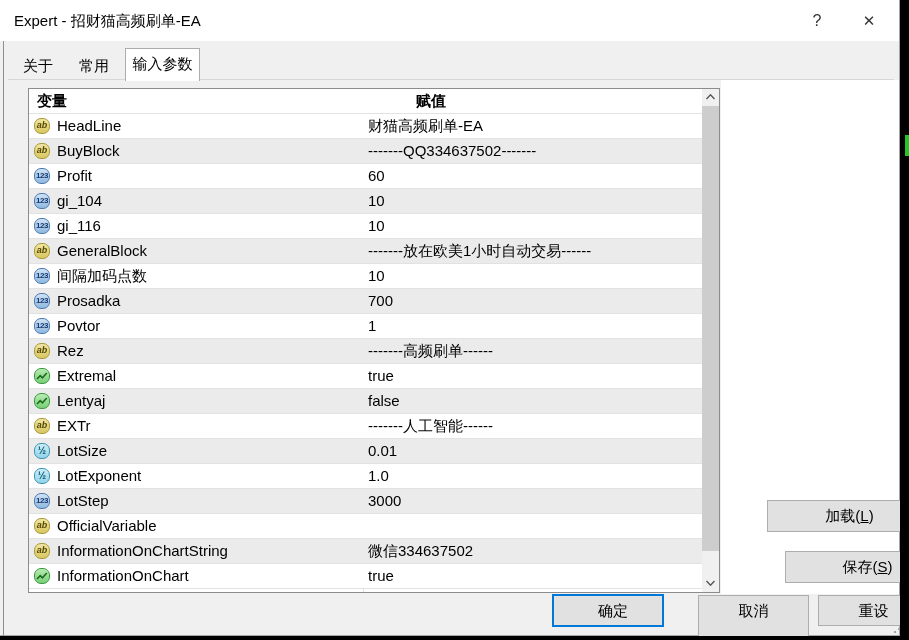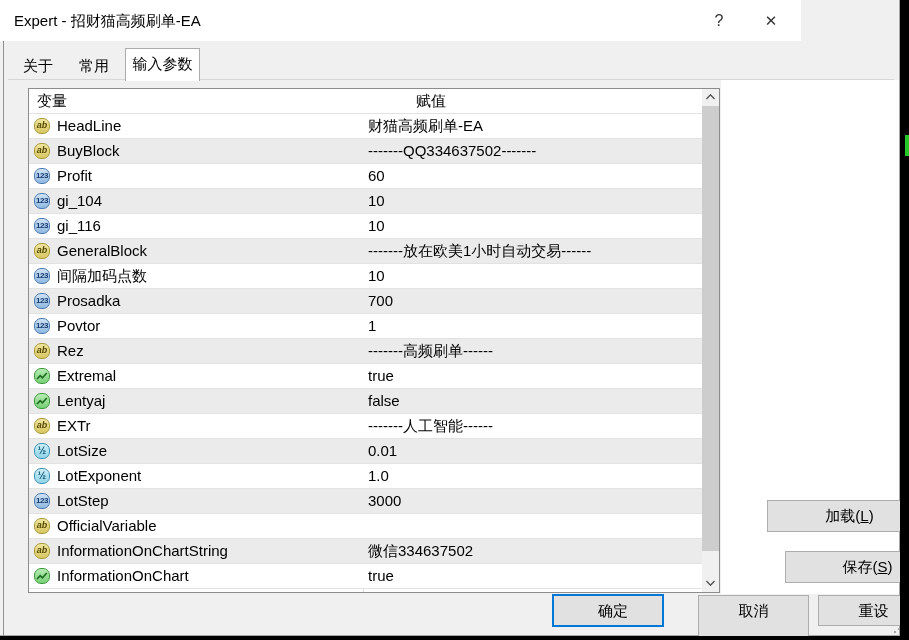--- a/index.html
+++ b/index.html
@@ -7,42 +7,42 @@
     width:909px;height:640px;position:relative;overflow:hidden;
     background:#000;
     font-family:"Liberation Sans","DejaVu Sans",sans-serif;
     -webkit-font-smoothing:antialiased;
   }
   
   .dialog{
     position:absolute;left:0;top:0;width:899px;height:635px;
     background:#f0f0f0;border-right:1px solid #a6a6a6;border-bottom:1px solid #a6a6a6;
   }
-  .titlebar{position:absolute;left:0;top:0;width:801px;height:41px;background:#fff;}
+  .titlebar{position:absolute;left:0;top:0;width:899px;height:41px;background:#fff;}
   .title-text{position:absolute;left:14px;top:0;height:41px;line-height:41px;font-size:15px;color:#000;white-space:nowrap;}
   .tb-btn{position:absolute;top:0;width:44px;height:41px;line-height:41px;text-align:center;font-size:16px;color:#333;cursor:default;}
   .help-btn{right:60px;}
   .close-btn{right:8px;font-size:15px;}
   .left-line{position:absolute;left:3px;top:41px;width:1px;height:595px;background:#8f8f8f;}
 
   
   .tabs{position:absolute;left:0;top:48px;width:899px;height:32px;}
   .tab{position:absolute;top:4px;height:27px;line-height:27px;text-align:center;font-size:15px;color:#000;}
   .tab.selected{top:0;height:32px;line-height:30px;background:#fff;border:1px solid #acacac;border-bottom:none;z-index:3;}
   .pane-line{position:absolute;left:8px;top:79px;width:886px;height:1px;background:#d7d7d7;}
   .pane-white{position:absolute;left:721px;top:80px;width:178px;height:514px;background:#fff;}
 
   
   .ptable{
     position:absolute;left:28px;top:88px;width:692px;height:505px;
     background:#fff;border:1px solid #8c8c8c;box-sizing:border-box;
   }
   .col-divider{position:absolute;left:334px;top:0;width:1px;height:503px;background:#e0e0e0;}
   .thead{position:absolute;left:0;top:0;width:673px;height:25px;box-sizing:border-box;border-bottom:1px solid #e2e2e2;background:#fff;}
-  .th{position:absolute;top:0;height:24px;line-height:24px;font-size:15px;color:#000;white-space:nowrap;}
+  .th{position:absolute;top:0;height:24px;line-height:24px;font-size:15px;color:#000;white-space:nowrap;font-weight:bold;}
   .th-var{left:8px;}
   .th-val{left:339px;margin-left:48px;}
   .rows{position:absolute;left:0;top:25px;width:673px;}
   .trow{position:relative;width:673px;height:25px;box-sizing:border-box;border-bottom:1px solid #e2e2e2;background:#fff;}
   .trow.stripe{background:#ebebeb;}
   .cell-name,.cell-value{position:absolute;top:0;height:24px;line-height:24px;font-size:15px;color:#000;white-space:nowrap;overflow:hidden;}
   .cell-name{left:28px;width:300px;}
   .cell-value{left:339px;width:330px;}
 
   

